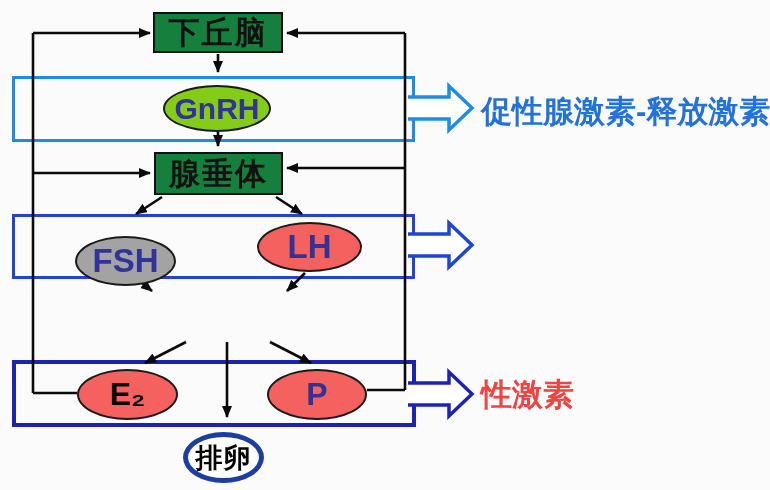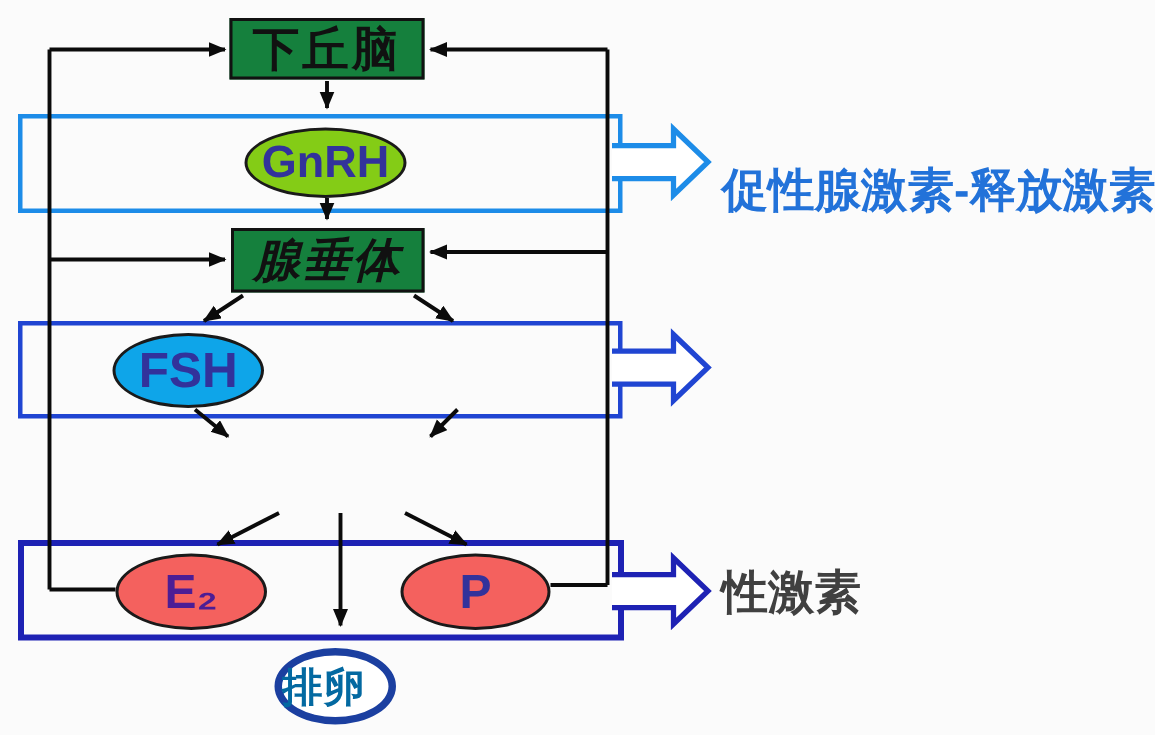--- a/index.html
+++ b/index.html
@@ -15,64 +15,67 @@
   .band{
     position:absolute;box-sizing:border-box;background:transparent;z-index:1;
   }
   .hormone{
     position:absolute;box-sizing:border-box;border:2.5px solid #1a1a1a;border-radius:50%;
     display:flex;align-items:center;justify-content:center;
     font-weight:bold;z-index:3;
   }
   .ovul{
     position:absolute;box-sizing:border-box;border-radius:50%;background:#fff;
-    display:flex;align-items:center;justify-content:flex-start;
-    font-size:27px;font-weight:600;color:#0369a1;z-index:3;letter-spacing:1px;
+    display:flex;align-items:center;justify-content:center;
+    font-size:27px;font-weight:600;color:#000000;z-index:3;letter-spacing:1px;
   }
   .annot{
     position:absolute;font-size:31px;font-weight:bold;white-space:nowrap;z-index:4;
     letter-spacing:0px;
   }
   svg.overlay{position:absolute;left:0;top:0;z-index:2;}
 </style>
 </head>
 <body>
 
 <div class="stage">
 
   <div class="band" style="left: 12px; top: 76px; width: 403px; height: 66px; border: 3px solid rgb(29, 140, 232);"></div>
   <div class="band" style="left: 12px; top: 214px; width: 403px; height: 65px; border: 3px solid rgb(32, 69, 210);"></div>
   <div class="band" style="left: 12px; top: 360px; width: 404px; height: 67px; border: 4px solid rgb(30, 34, 180);"></div>
 
   <div class="node-box" style="left:153px;top:12px;width:130px;height:41px;">
     <span>下丘脑</span>
   </div>
-  <div class="node-box" style="left:154px;top:152px;width:129px;height:43px;font-style:italic;">
+  <div class="node-box" style="left:154px;top:152px;width:129px;height:43px;">
     <span>腺垂体</span>
   </div>
 
   <div class="hormone" style="left: 163px; top: 85px; width: 108px; height: 47px; font-size: 30px; background-color: #84cc16; color: rgb(50, 50, 155);">
     <span>GnRH</span>
   </div>
-  <div class="hormone" style="left: 75px; top: 222px; width: 101px; height: 50px; font-size: 33px; background-color: #0ea5e9; color: rgb(50, 50, 155);">
+  <div class="hormone" style="left: 75px; top: 236px; width: 101px; height: 50px; font-size: 33px; background-color: #a3a3a3; color: rgb(50, 50, 155);">
     <span>FSH</span>
   </div>
-  <div class="hormone" style="left: 77px; top: 369px; width: 101px; height: 51px; font-size: 32px; background-color: rgb(244, 97, 94); color: #4c1d95;">
+  <div class="hormone" style="left: 257px; top: 222px; width: 105px; height: 50px; font-size: 33px; background-color: rgb(244, 97, 94); color: rgb(50, 50, 155);">
+    <span>LH</span>
+  </div>
+  <div class="hormone" style="left: 77px; top: 369px; width: 101px; height: 51px; font-size: 32px; background-color: rgb(244, 97, 94); color: #000000;">
     <span>E₂</span>
   </div>
   <div class="hormone" style="left: 267px; top: 369px; width: 100px; height: 51px; font-size: 32px; background-color: rgb(244, 97, 94); color: rgb(50, 50, 155);">
     <span>P</span>
   </div>
 
   <div class="ovul" style="left: 183px; top: 432px; width: 81px; height: 51px; border: 5px solid rgb(27, 63, 160);">
     <span>排卵</span>
   </div>
 
-  <div class="annot" style="left: 481px; top: 106px; color: rgb(34, 114, 217);">促性腺激素-释放激素</div>
-  <div class="annot" style="left: 481px; top: 374px; color: #404040;">性激素</div>
+  <div class="annot" style="left: 481px; top: 91px; color: rgb(34, 114, 217);">促性腺激素-释放激素</div>
+  <div class="annot" style="left: 481px; top: 374px; color: #ef4444;">性激素</div>
 
   <svg class="overlay" width="770" height="490" viewBox="0 0 770 490">
     <defs>
       <marker id="ah" markerUnits="userSpaceOnUse" markerWidth="13" markerHeight="11" refX="11" refY="5" orient="auto">
         <path d="M0,0 L12,5 L0,10 Z" fill="#0b0b0b"></path>
       </marker>
     </defs>
 
     <g stroke="#0b0b0b" stroke-width="2.6" fill="none">
 

